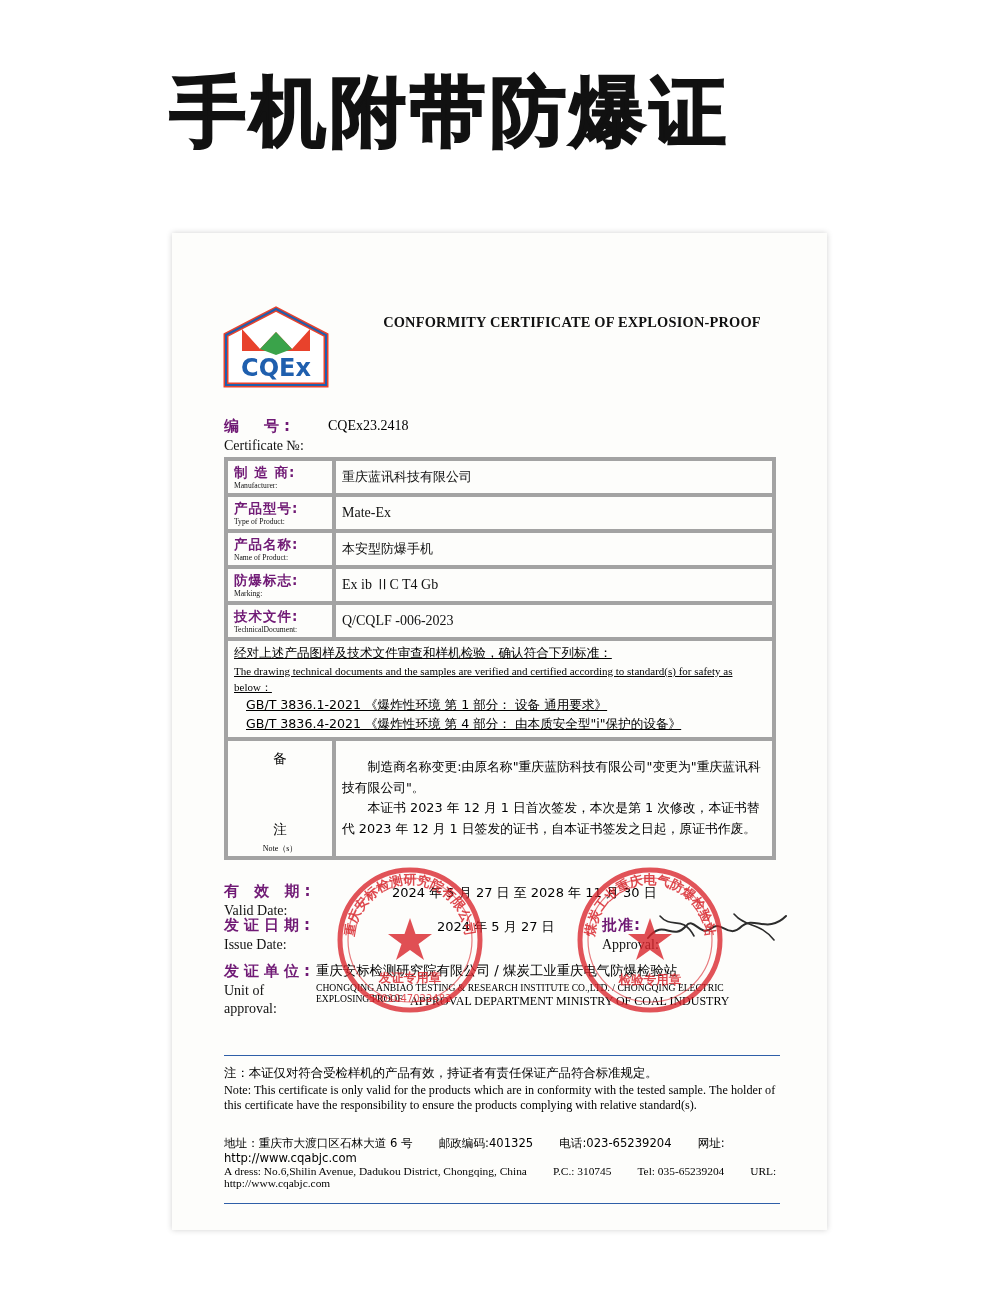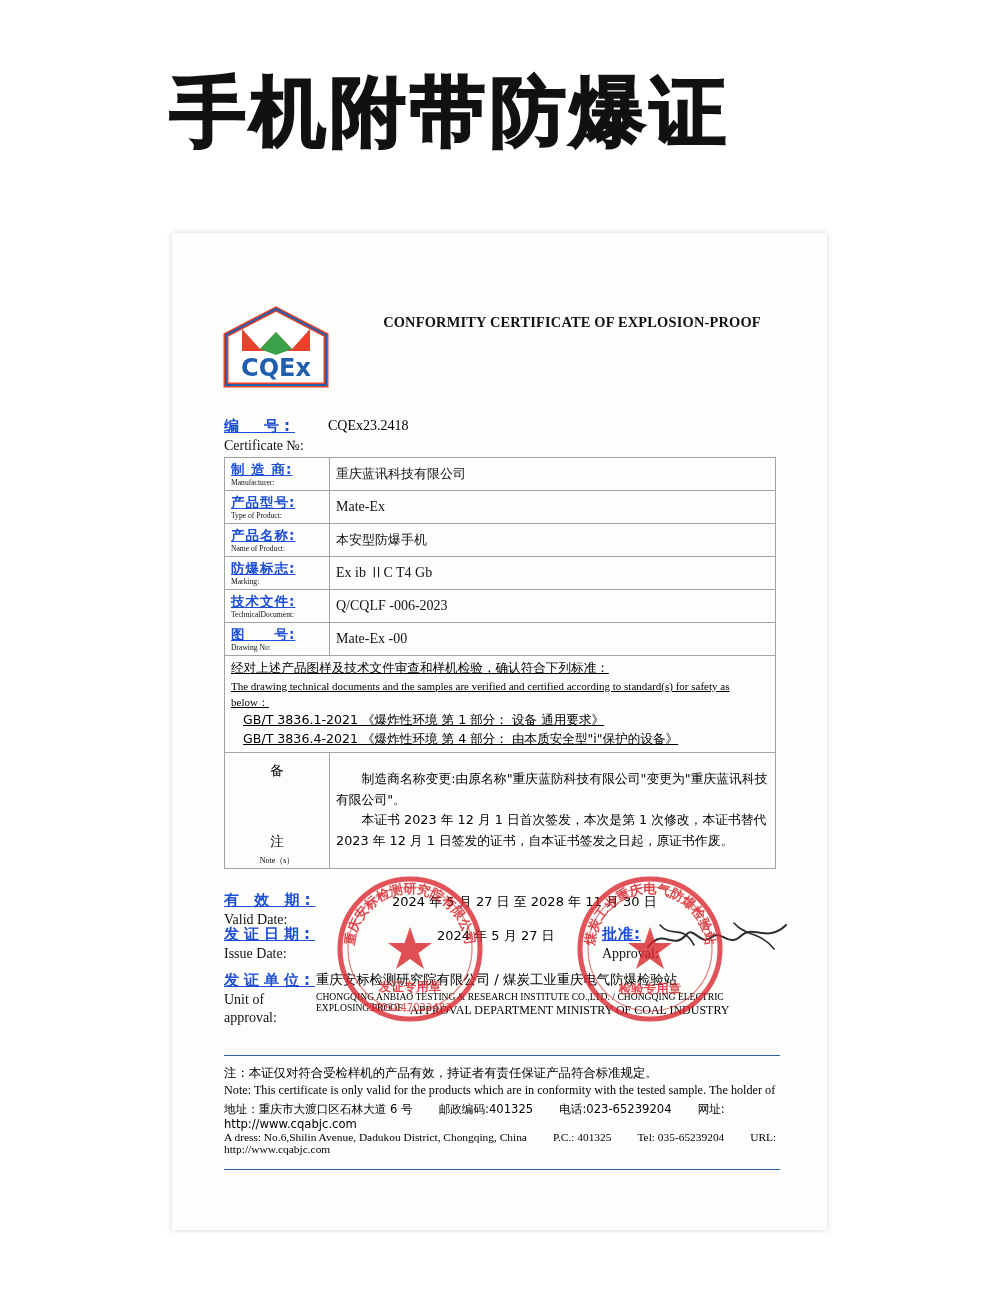--- a/index.html
+++ b/index.html
@@ -84,22 +84,21 @@
   .certno {
     position: relative;
     margin: 20px 0 6px 52px;
     height: 34px;
   }
   .lbl-cn {
     font-family: "DejaVu Sans", sans-serif;
     font-size: 15px;
     font-weight: bold;
     letter-spacing: 5px;
-    color: #1d4ed8;
-    text-decoration: underline;
+    color: #701a75;
   }
   .lbl-en {
     font-family: "Liberation Serif", serif;
     font-size: 14px;
     color: #111;
     line-height: 1.05;
   }
   .certno .lbl-box { display:inline-block; width: 86px; vertical-align: top;}
   .certno .value {
     display:inline-block;
@@ -111,21 +110,21 @@
 
   
   table.cert {
     position: relative;
     margin-left: 52px;
     width: 552px;
     border-collapse: collapse;
     table-layout: fixed;
   }
   table.cert td {
-    border: 1px solid #a3a3a3;
+    border: 4px solid #a3a3a3;
     padding: 3px 6px;
     vertical-align: middle;
   }
   td.lab {
     width: 92px;
     padding: 2px 4px 2px 4px;
   }
   td.lab .lbl-cn { letter-spacing: 1px; font-size: 13.5px; display:block;}
   td.lab .lbl-en { display:block; font-size: 7.6px; }
   td.val {
@@ -223,21 +222,21 @@
     line-height: 1.5;
   }
   .foot .en {
     font-family: "Liberation Serif", serif;
     font-size: 12.2px;
     line-height: 1.3;
   }
   .foot .addr-cn {
     font-family: "DejaVu Sans", sans-serif;
     font-size: 11.6px;
-    margin-top: 4px;
+    margin-top: 22px;
   }
   .foot .addr-en {
     font-family: "Liberation Serif", serif;
     font-size: 11.4px;
   }
   .foot .sp { display:inline-block; width: 26px; }
   .foot hr.bottom { margin: 14px 0 0 0; }
 </style>
 </head>
 <body>
@@ -298,27 +297,20 @@
         <span class="lbl-en">Marking:</span>
       </td>
       <td class="val serif">Ex ib ⅡC   T4 Gb</td>
     </tr>
     <tr>
       <td class="lab">
         <span class="lbl-cn">技术文件:</span>
         <span class="lbl-en">TechnicalDocument:</span>
       </td>
       <td class="val serif">Q/CQLF -006-2023</td>
-    </tr>
-    <tr>
-      <td class="lab">
-        <span class="lbl-cn">图　　号:</span>
-        <span class="lbl-en">Drawing No:</span>
-      </td>
-      <td class="val serif">Mate-Ex -00</td>
     </tr>
     <tr>
       <td class="std-cell" colspan="2">
         <div>经对上述产品图样及技术文件审查和样机检验，确认符合下列标准：</div>
         <div class="en">The drawing technical documents and the samples are verified and certified according to standard(s) for safety as below：</div>
         <div class="ind">GB/T 3836.1-2021 《爆炸性环境 第 1 部分： 设备 通用要求》</div>
         <div class="ind">GB/T 3836.4-2021 《爆炸性环境 第 4 部分： 由本质安全型"i"保护的设备》</div>
       </td>
     </tr>
     <tr>
@@ -396,22 +388,23 @@
         <path d="M74,52 L79.5,68 L96,68 L82.5,78 L88,94 L74,84 L60,94 L65.5,78 L52,68 L68.5,68 Z" fill="#d8232a" opacity="0.8"></path>
         <text x="74" y="118" font-family="DejaVu Sans, sans-serif" font-size="12.5" fill="#d8232a" opacity="0.82" text-anchor="middle" font-weight="bold">检验专用章</text>
       </svg>
     </div>
   </div>
 
   <div class="foot">
     <hr>
     <div class="cn">注：本证仅对符合受检样机的产品有效，持证者有责任保证产品符合标准规定。</div>
     <div class="en">Note: This certificate is only valid for the products which are in conformity with the tested sample. The holder of</div>
+    <div class="en">this certificate have the responsibility to ensure the products complying with relative standard(s).</div>
     <div class="addr-cn">
       <span>地址：重庆市大渡口区石林大道 6 号</span><span class="sp"></span><span>邮政编码:401325</span><span class="sp"></span><span>电话:023-65239204</span><span class="sp"></span><span>网址: http://www.cqabjc.com</span>
     </div>
     <div class="addr-en">
-      <span>A dress: No.6,Shilin Avenue, Dadukou District, Chongqing, China</span><span class="sp"></span><span>P.C.:  401325</span><span class="sp"></span><span>Tel:  035-65239204</span><span class="sp"></span><span>URL: http://www.cqabjc.com</span>
+      <span>A dress: No.6,Shilin Avenue, Dadukou District, Chongqing, China</span><span class="sp"></span><span>P.C.:  310745</span><span class="sp"></span><span>Tel:  035-65239204</span><span class="sp"></span><span>URL: http://www.cqabjc.com</span>
     </div>
     <hr class="bottom">
   </div>
 
 </div>
 
 </body></html>

